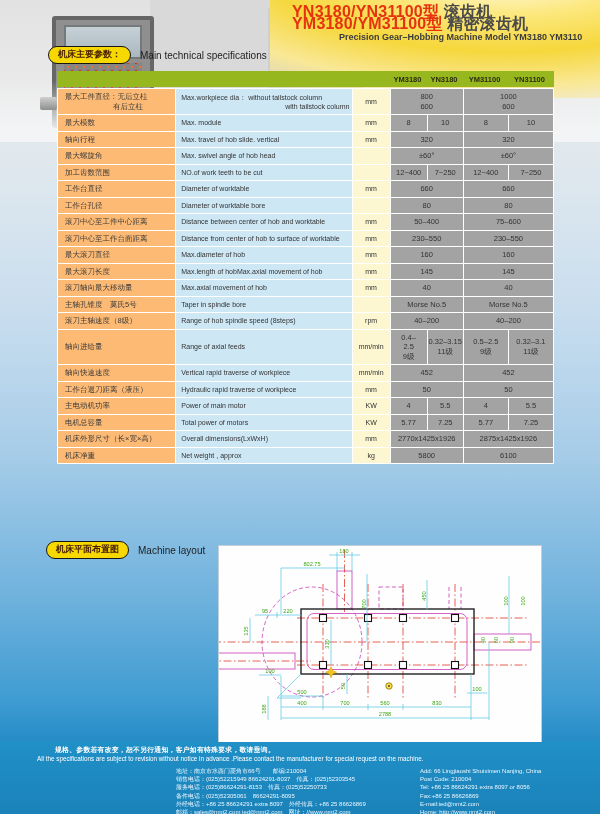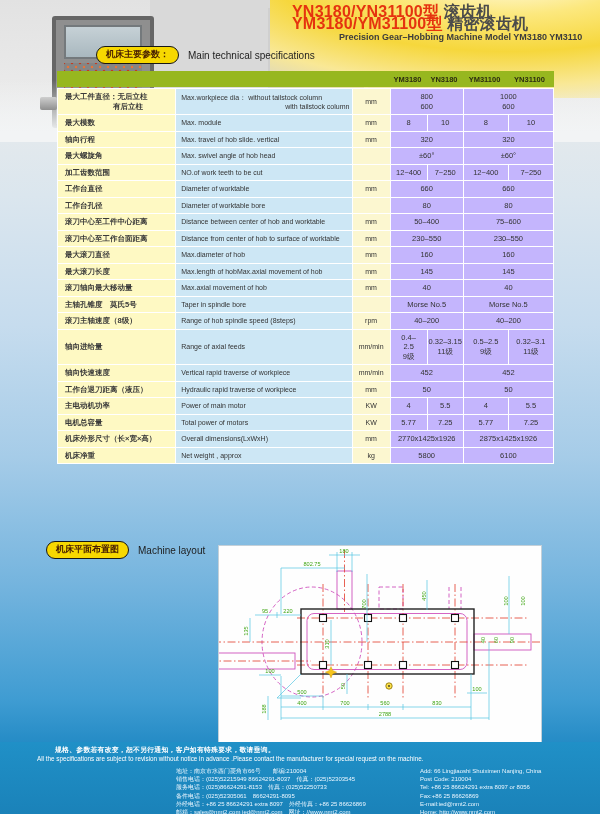--- a/index.html
+++ b/index.html
@@ -27,34 +27,34 @@
     background:radial-gradient(130% 150% at 72% -30%,#ffffff 0%,#fce87e 30%,#f6d73c 55%,#f9e896 78%,rgba(253,248,214,0) 100%);}
   .titles{position:absolute;left:292px;top:6px;z-index:3;}
   .t-line{font-size:16px;font-weight:bold;letter-spacing:.2px;line-height:12px;}
   .t-red{color:#e5330f;}
   .t-dark{color:#4b4b4b;}
   .t-en{font-size:9px;color:#3c3c3c;margin-top:2px;font-weight:bold;padding-left:47px;}
   
   .section-header{position:absolute;display:flex;align-items:center;z-index:4;}
   .badge{display:inline-block;background:#f7d800;border:1.6px solid #171717;border-radius:10px;padding:1px 9px 2px 9px;font-size:9px;font-weight:bold;color:#4a2100;white-space:nowrap;}
   .sec-en{margin-left:9px;font-size:10px;color:#1d1d1d;}
-  .hdr-specs{left:48px;top:46px;margin-left:48px;}
+  .hdr-specs{left:48px;top:46px;}
   .hdr-layout{left:46px;top:541px;}
   
   .spec-wrap{position:absolute;left:57px;top:71px;width:497px;z-index:3;}
   .col-head{height:16px;background:#97b71f;display:flex;align-items:center;font-size:7.5px;font-weight:bold;color:#2c2c12;}
   .col-head .sp{width:332px;}
   .ch{text-align:center;}
   .ch1{width:37px;}.ch2{width:36px;}.ch3{width:45px;}.ch4{width:45px;}
   table.spec{border-collapse:collapse;width:497px;table-layout:fixed;margin-top:1px;}
   table.spec td{border:1px solid #ffffff;vertical-align:middle;}
-  td.cell-cn{background:#fef9c3;color:#3a3a3a;font-weight:bold;font-size:7.5px;padding:3px 2px 3px 7px;line-height:9.5px;white-space:pre-line;}
+  td.cell-cn{background:#fdba74;color:#3a3a3a;font-weight:normal;font-size:7.5px;padding:3px 2px 3px 7px;line-height:9.5px;white-space:pre-line;}
   td.cell-en{background:#cde7f5;color:#333;font-size:7px;padding:3px 2px 3px 5px;line-height:9px;white-space:pre-line;}
   td.cell-unit{background:#fcf7d0;color:#333;font-size:7px;text-align:center;padding:2px 0;}
-  td.cell-val{background:#c4b5fd;color:#333;font-size:7.5px;text-align:center;white-space:pre-line;line-height:9.5px;padding:3px 0;}
+  td.cell-val{background:#a3a3a3;color:#333;font-size:7.5px;text-align:center;white-space:pre-line;line-height:9.5px;padding:3px 0;}
   .indent-cn{padding-left:48px;}
   .indent-en{padding-left:104px;}
   
   .diagram-panel{position:absolute;left:218px;top:545px;width:322px;height:196px;background:#fefefe;border:1px solid #c4d0d8;z-index:3;}
   .diagram-panel svg{display:block;}
   .dim{font-size:5.6px;fill:#3fa513;}
   
   .footer{position:absolute;left:0;top:742px;width:600px;height:72px;background:linear-gradient(180deg,#2090c7,#1a82b9);color:#fff;z-index:4;}
   .notice-cn{position:absolute;left:55px;top:3px;font-size:6.8px;font-weight:bold;letter-spacing:.3px;}
   .notice-en{position:absolute;left:37px;top:13px;font-size:6.3px;}

